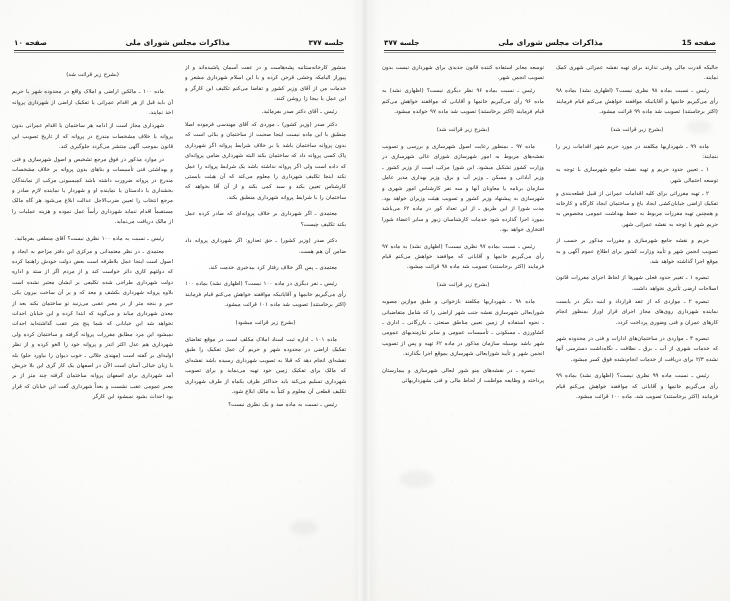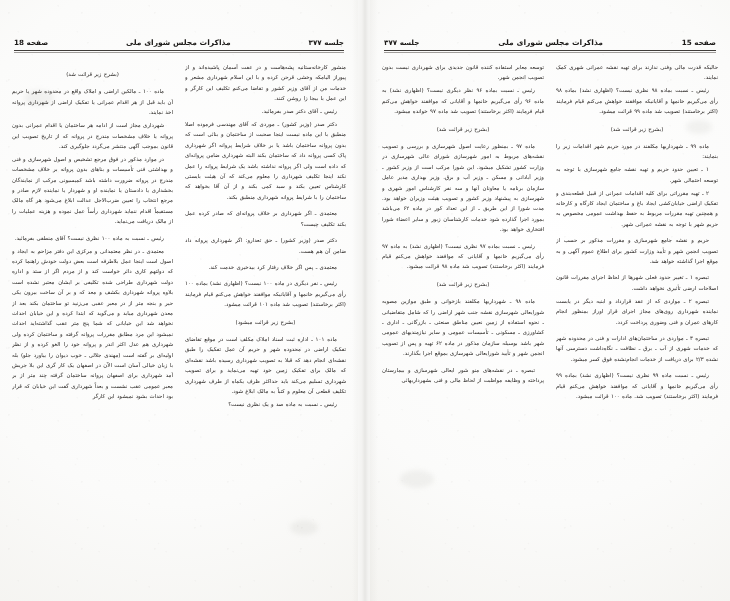--- a/index.html
+++ b/index.html
@@ -198,21 +198,21 @@
   </div>
 
   <div class="page left">
     <div class="smudge" style="top:90px; left:24px; width:30px; height:16px;"></div>
     <div class="smudge" style="top:520px; right:40px; width:28px; height:15px;"></div>
 
     <div class="masthead">
       <div class="row">
         <span class="sess">جلسه ۳۷۷</span>
         <span class="title">مذاکرات مجلس شورای ملی</span>
-        <span class="pg">صفحه 18</span>
+        <span class="pg">صفحه ۱۰</span>
       </div>
       <div class="rule"></div>
       <div class="rule thin"></div>
     </div>
 
     <div class="cols">
 
       <div class="col">
         <p class="t noind">منشور کارخانه‌ستانیه پشه‌هاست و در عفت آسمان پاشیده‌اند و از پیوراز الیامکه وخشی قرحن کرده و با این اسلام شهرداری مشعر و خدمات من از آقای وزیر کشور و تقاضا می‌کنم تکلیف این کارگر و این عمل با بیجا زا روشن کنند.</p>
         <p class="t">رئیس ـ آقای دکتر صدر بفرمائید.</p>

